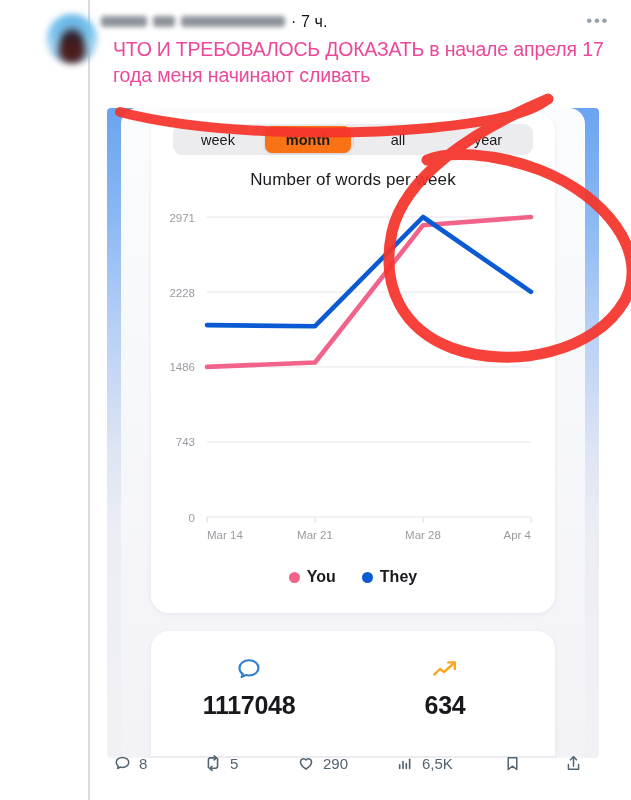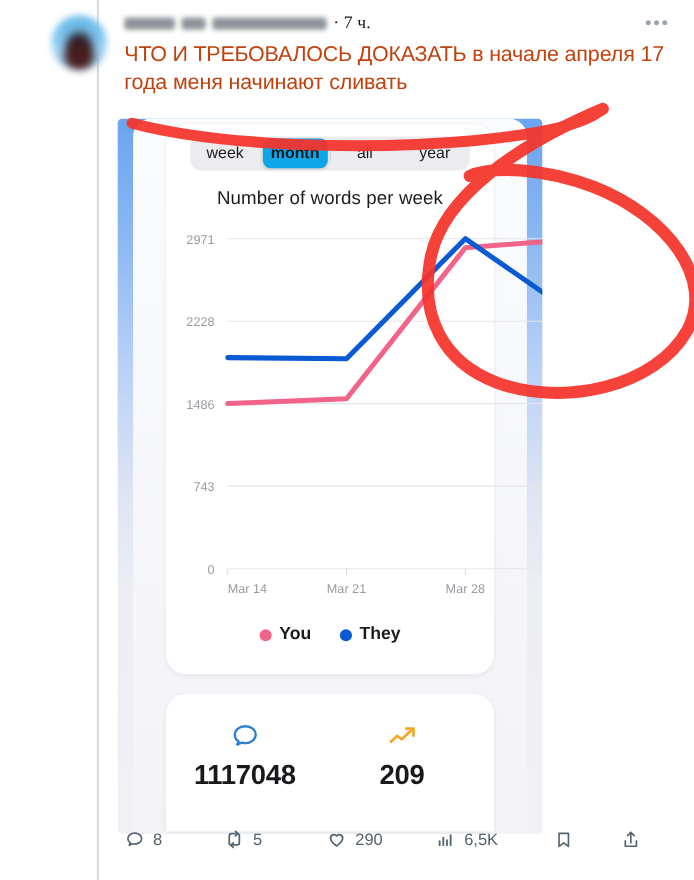--- a/index.html
+++ b/index.html
@@ -25,48 +25,48 @@
     border-radius:50%;
     background:
       radial-gradient(circle at 50% 76%, #4a1d1d 0 17%, rgba(74,29,29,0) 34%),
       radial-gradient(ellipse at 50% 62%, #2d1a22 0 24%, rgba(45,26,34,0) 46%),
       linear-gradient(180deg,#63b7e8 0%,#7ec6ef 42%,#9ed4f3 62%,#7aa6c4 100%);
     filter:blur(3.4px);
     z-index:3;
   }
 
   .hdr{
-    position:absolute;left:113px;top:12px;right:20px;height:22px;font-family:Liberation Serif, serif;
+    position:absolute;left:101px;top:12px;right:20px;height:22px;
   }
   .hdr .blurname{
     display:inline-block;height:11px;border-radius:3px;
     background:#8d9399;filter:blur(2.6px);vertical-align:middle;
     margin-right:6px;
   }
   .n1{width:46px;}
   .n2{width:22px;background:#b9bfc4;}
   .n3{width:104px;}
   .hdr .time{
     font-size:16px;color:#0f1419;vertical-align:middle;letter-spacing:.1px;
   }
   .more{
     position:absolute;right:22px;top:14px;
     font-size:17px;color:#9aa3ab;letter-spacing:1.6px;line-height:14px;
   }
 
   .tweet-text{
     position:absolute;left:113px;top:36px;right:18px;
-    font-size:19.5px;line-height:26px;color:#c2410c;
+    font-size:19.5px;line-height:26px;color:#ec4899;
     letter-spacing:-.1px;
   }
   .tweet-text .caps{letter-spacing:-.2px;}
 
   
   #shot{
-    position:absolute;left:107px;top:108px;width:386px;height:650px;
+    position:absolute;left:107px;top:108px;width:492px;height:650px;
     overflow:hidden;
     background:
       linear-gradient(180deg,#6aa4ef 0%,#89b7f3 16%,#b7d0f6 34%,#dde4f3 52%,#eceef4 66%,#f1f1f5 100%);
     border-radius:4px;
   }
   
   #shot .app{
     position:absolute;left:14px;right:14px;top:0;bottom:0;
     background:linear-gradient(180deg,#fbfcfe 0%,#f7f8fb 40%,#f3f3f7 100%);
     border-radius:16px 16px 0 0;
@@ -83,21 +83,21 @@
   
   .segment{
     position:absolute;left:22px;right:22px;top:11px;height:31px;
     background:#ececef;border-radius:9px;display:flex;align-items:center;
   }
   .seg{
     flex:1;display:flex;align-items:center;justify-content:center;
     height:27px;margin:0 2px;font-size:14.5px;color:#1b1b1f;
     border-radius:7px;position:relative;
   }
-  .seg.active{background:#0ea5e9;font-weight:bold;box-shadow:0 1px 3px rgba(0,0,0,.13);}
+  .seg.active{background:#f97316;font-weight:bold;box-shadow:0 1px 3px rgba(0,0,0,.13);}
   .seg.divider::before{
     content:"";position:absolute;left:-2px;top:6px;height:15px;width:1px;
     background:#d3d3d8;
   }
 
   .chart-title{
     position:absolute;left:0;right:0;top:57px;text-align:center;
     font-size:17px;color:#1b1b1f;letter-spacing:.1px;
   }
 
@@ -218,21 +218,21 @@
             </div>
             <div class="val">1117048</div>
           </div>
           <div class="stat">
             <div class="ic">
               <svg width="30" height="30" viewBox="0 0 24 24" fill="none" stroke="#f5a623" stroke-width="1.9" stroke-linecap="round" stroke-linejoin="round">
                 <polyline points="3.5,15.5 8,11.2 11.3,13.6 19.5,6.2"></polyline>
                 <polyline points="14.6,5.9 19.9,5.9 19.9,11.1"></polyline>
               </svg>
             </div>
-            <div class="val">209</div>
+            <div class="val">634</div>
           </div>
         </div>
       </div>
 
     </div>
   </div>
 
   <svg id="marker" viewBox="0 0 631 800">
     <g fill="none" stroke="#f5342b" stroke-linecap="round" stroke-linejoin="round" opacity="0.93">
       <path d="M120 112 C 200 133, 330 137, 430 128 C 500 121, 533 112, 548 99" stroke-width="10"></path>

